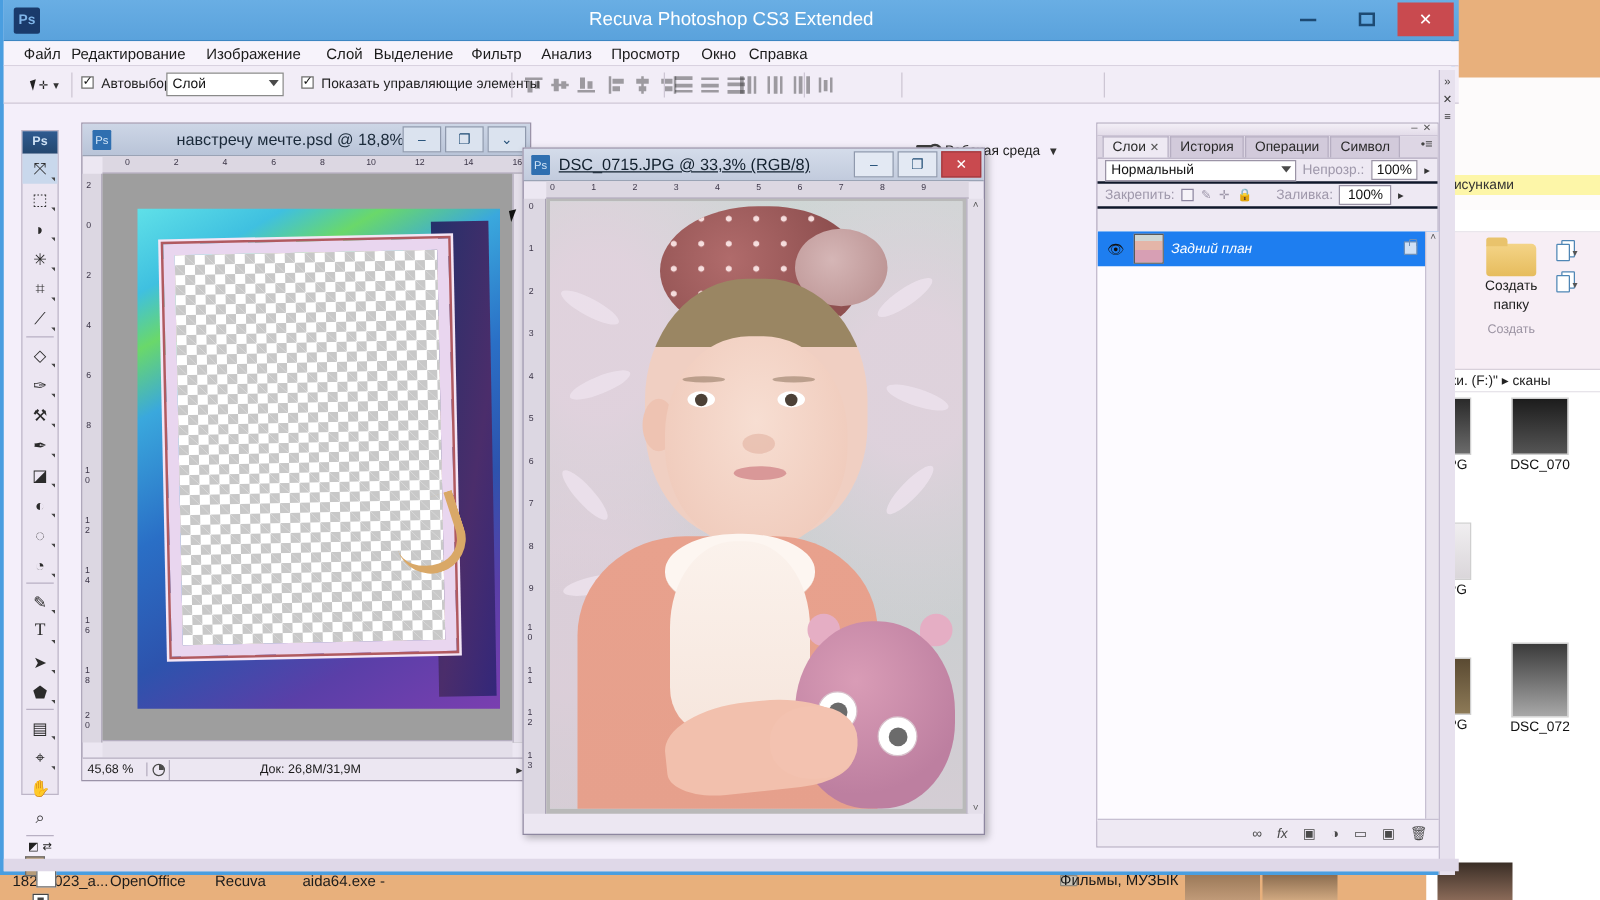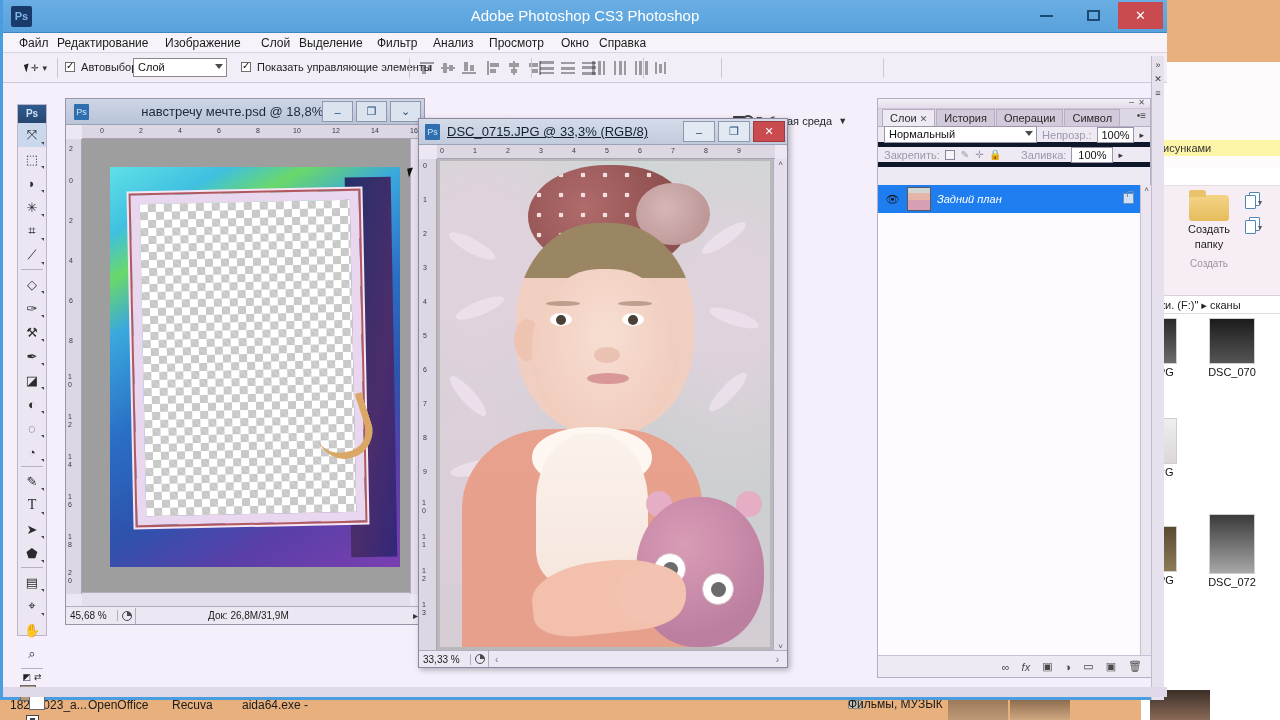--- a/index.html
+++ b/index.html
@@ -484,21 +484,21 @@
     height:17px; padding:0 7px; font-size:11px; color:#2a2a2a; line-height:17px;
     background:#d2cadb; border:1px solid #b6aec2; border-bottom:none; margin-right:1px;
   }
   .ptab.active { background:#eee9f3; font-weight:normal; }
   .ptab .x { font-size:9px; color:#555; margin-left:3px; }
   .panel-menu {
     position:absolute; right:4px; top:1px; font-size:10px; color:#444;
   }
   .panel-row {
     height:20px; display:flex; align-items:center; padding:4px 6px; gap:5px;
-    border-bottom:5px solid #0f172a;
+    border-bottom:2px solid #0f172a;
   }
   .blend-combo {
     width:168px; height:17px; border:1px solid #9b94a6; background:#fff;
     font-size:11px; color:#111; padding:1px 14px 0 4px; position:relative;
   }
   .blend-combo .carrow {
     position:absolute; right:3px; top:4px; width:0; height:0;
     border-left:4px solid transparent; border-right:4px solid transparent;
     border-top:5px solid #4a4a4a;
   }
@@ -647,21 +647,21 @@
     <div class="task-item" style="left:10px;">18216023_a...</div>
     <div class="task-item" style="left:88px;">OpenOffice</div>
     <div class="task-item" style="left:172px;">Recuva</div>
     <div class="task-item" style="left:242px;">aida64.exe -</div>
   </div>
 
   <div class="ps-win">
 
     <div class="ps-title">
       <div class="ps-logo">Ps</div>
-      <div class="ps-title-text">Adobe Photoshop CS3 Photoshop</div>
+      <div class="ps-title-text">Recuva Photoshop CS3 Extended</div>
       <div class="wbtns">
         <div class="wbtn">
             <span class="minglyph"></span>
           </div>
         <div class="wbtn">
             <span class="maxglyph"></span>
           </div>
         <div class="wbtn close">✕</div>
       </div>
     </div>
@@ -981,28 +981,20 @@
           <div class="ph-arm"></div>
           <div class="ph-hand"></div>
         </div>
       </div>
 
       <div class="vscroll2">
         <div style="font-size:8px;color:#555;text-align:center;">˄</div>
         <div style="position:absolute;bottom:0;width:100%;font-size:8px;color:#555;text-align:center;">˅</div>
       </div>
 
-      <div class="doc2-status">
-        <span class="st-zoom">33,33 %</span>
-        <span class="st-ico">
-          <span class="pie-ico"></span>
-        </span>
-        <span style="margin-left:6px;color:#777;">‹</span>
-        <span style="margin-left:auto;margin-right:8px;color:#777;">›</span>
-      </div>
     </div>
 
     <div class="panel">
       <div class="panel-grip"></div>
 
       <div class="panel-tabs">
         <div class="ptab active">
           <span>Слои</span><span class="x">✕</span>
         </div>
         <div class="ptab">

